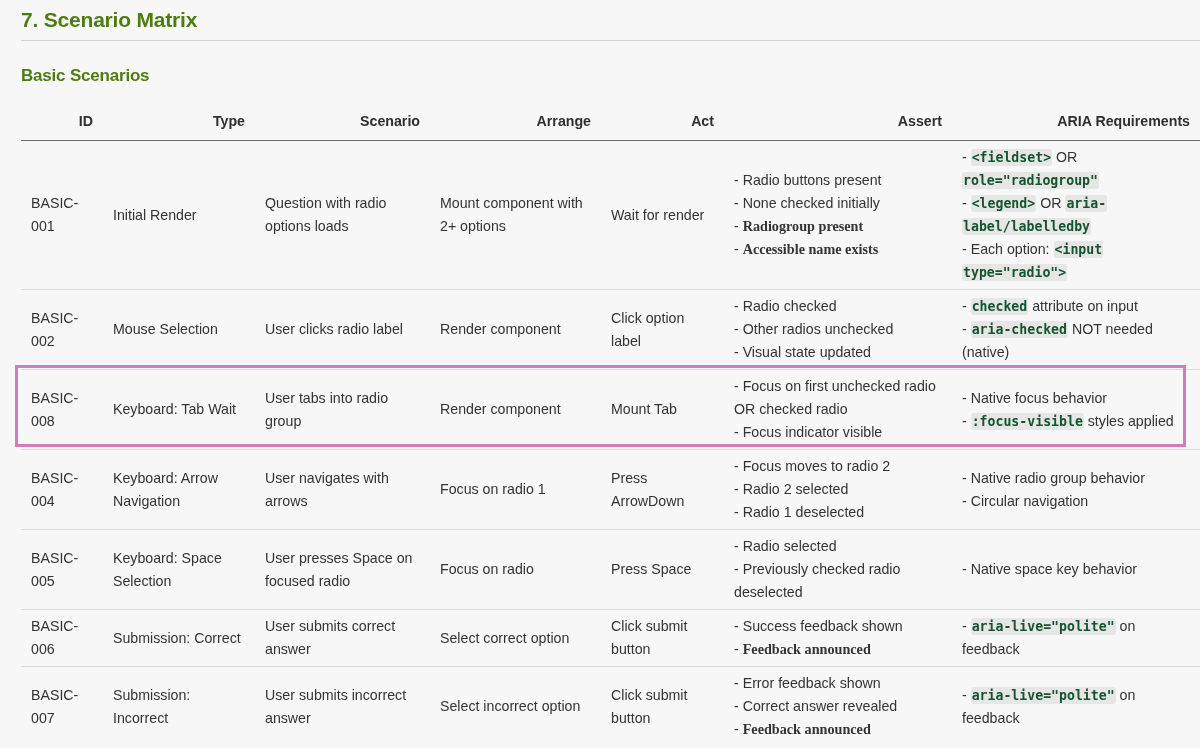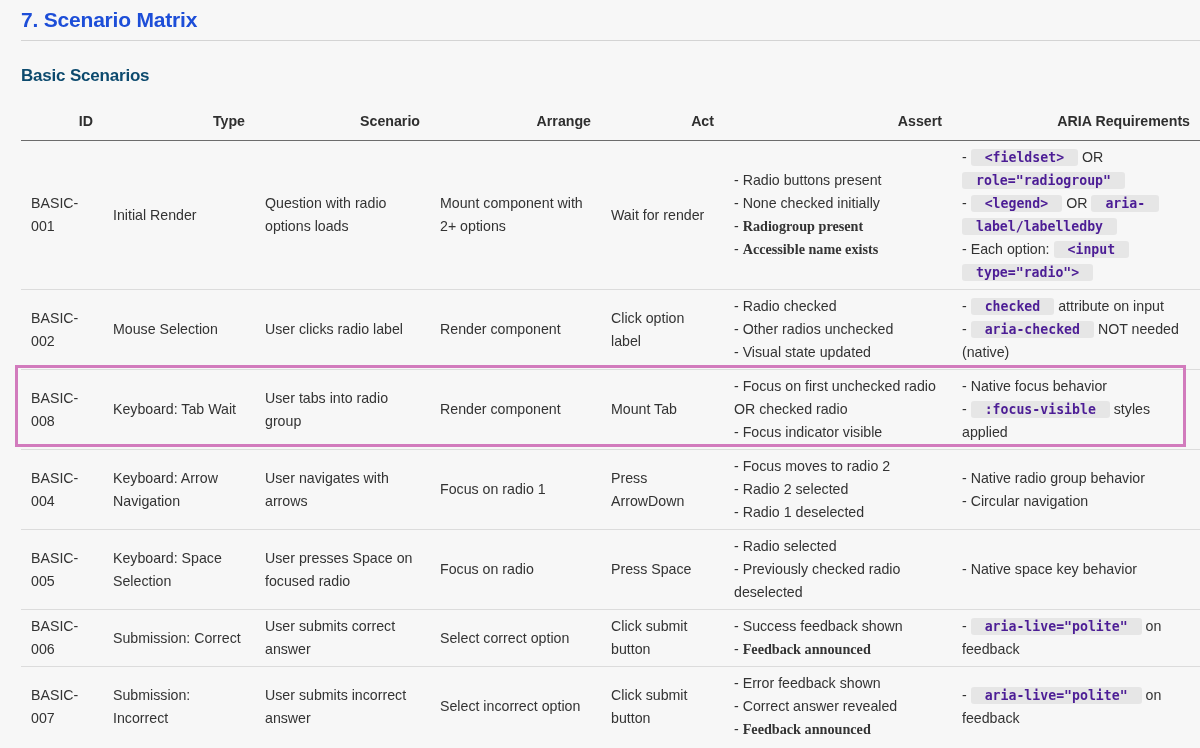--- a/index.html
+++ b/index.html
@@ -19,34 +19,34 @@
     position: absolute;
     left: 21px;
     top: 0;
     width: 1179px;
   }
   h2.section-title {
     margin: 0;
     padding-top: 6px;
     font-size: 21px;
     font-weight: bold;
-    color: #1d4ed8;
+    color: #4d7c0f;
     height: 34px;
     line-height: 28px;
     border-bottom: 1px solid #d4d4d4;
     letter-spacing: -0.2px;
   }
   h3.sub-title {
     margin: 0;
     position: absolute;
     top: 66px;
     left: 0;
     font-size: 17px;
     font-weight: bold;
-    color: #0c4a6e;
+    color: #4d7c0f;
     letter-spacing: -0.2px;
   }
   table.matrix {
     position: absolute;
     top: 103px;
     left: 0;
     width: 1179px;
     border-collapse: collapse;
     table-layout: fixed;
     font-size: 14.2px;
@@ -75,24 +75,24 @@
   col.c-act { width: 123px; }
   col.c-ast { width: 228px; }
   col.c-aria { width: 248px; }
 
   .line { display: block; }
   .b-inline { font-weight: bold; font-family: Liberation Serif, serif; }
 
   code.c {
     font-family: "DejaVu Sans Mono", "Liberation Mono", monospace;
     font-size: 13.2px;
-    color: #4c1d95;
+    color: #14532d;
     background: #e6e6e6;
     border-radius: 3px;
-    padding: 1px 14px;
+    padding: 1px 1px;
     font-weight: bold;
   }
 
   tr.r1 td { height: 137px; }
   tr.r2 td { height: 69px; }
   tr.r3 td { height: 69px; }
   tr.r4 td { height: 69px; }
   tr.r5 td { height: 69px; }
   tr.r6 td { height: 46px; }
   tr.r7 td { height: 69px; }

